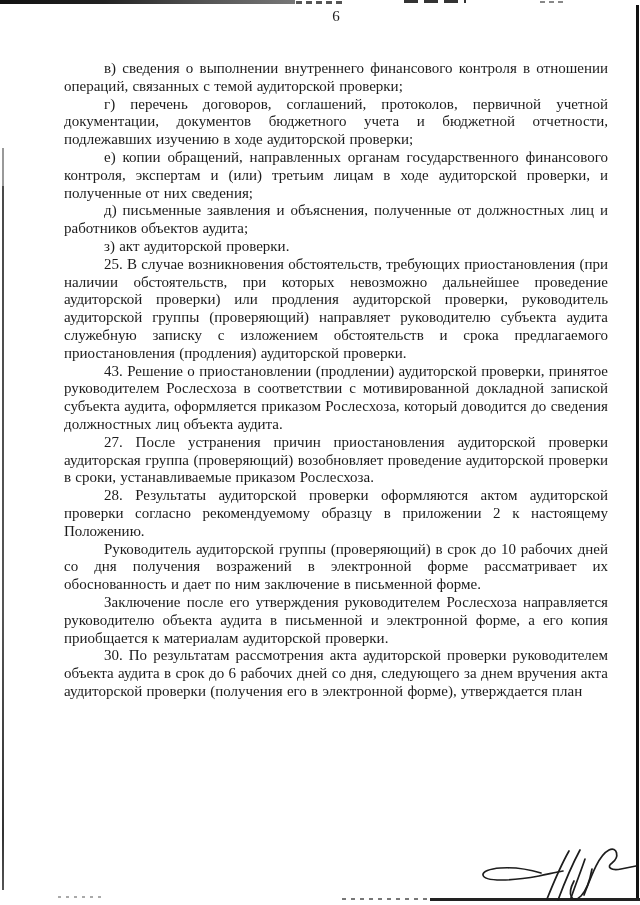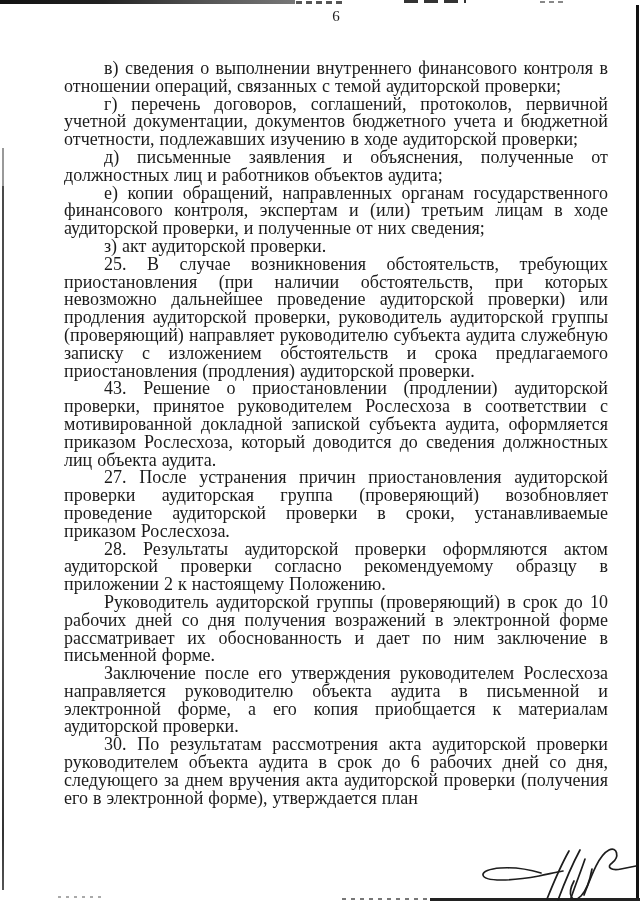--- a/index.html
+++ b/index.html
@@ -28,21 +28,21 @@
   .body-text {
     position: absolute;
     top: 60px;
     left: 64px;
     width: 544px;
   }
   .body-text p.para {
     margin: 0;
     text-align: justify;
     text-indent: 40px;
-    font-size: 18px;
+    font-size: 15px;
     line-height: 17.8px;
     word-spacing: 0.5px;
   }
   
   .artifact { position: absolute; pointer-events: none; }
   .top-streak-1 {
     top: 0; left: 0; width: 295px; height: 4px;
     background: linear-gradient(to right, #111 0%, #222 35%, #555 70%, #777 100%);
   }
   .top-streak-dots {
@@ -104,22 +104,22 @@
   <div class="artifact right-line"></div>
   <div class="artifact bottom-dots-mid"></div>
   <div class="artifact bottom-dots-left"></div>
   <div class="artifact bottom-line"></div>
 
   <div class="page-number">6</div>
 
   <div class="body-text">
       <p class="para">в) сведения о выполнении внутреннего финансового контроля в отношении операций, связанных с темой аудиторской проверки;</p>
       <p class="para">г) перечень договоров, соглашений, протоколов, первичной учетной документации, документов бюджетного учета и бюджетной отчетности, подлежавших изучению в ходе аудиторской проверки;</p>
+      <p class="para">е) копии обращений, направленных органам государственного финансового контроля, экспертам и (или) третьим лицам в ходе аудиторской проверки, и полученные от них сведения;</p>
       <p class="para">д) письменные заявления и объяснения, полученные от должностных лиц и работников объектов аудита;</p>
-      <p class="para">е) копии обращений, направленных органам государственного финансового контроля, экспертам и (или) третьим лицам в ходе аудиторской проверки, и полученные от них сведения;</p>
       <p class="para">з) акт аудиторской проверки.</p>
       <p class="para">25. В случае возникновения обстоятельств, требующих приостановления (при наличии обстоятельств, при которых невозможно дальнейшее проведение аудиторской проверки) или продления аудиторской проверки, руководитель аудиторской группы (проверяющий) направляет руководителю субъекта аудита служебную записку с изложением обстоятельств и срока предлагаемого приостановления (продления) аудиторской проверки.</p>
       <p class="para">43. Решение о приостановлении (продлении) аудиторской проверки, принятое руководителем Рослесхоза в соответствии с мотивированной докладной запиской субъекта аудита, оформляется приказом Рослесхоза, который доводится до сведения должностных лиц объекта аудита.</p>
       <p class="para">27. После устранения причин приостановления аудиторской проверки аудиторская группа (проверяющий) возобновляет проведение аудиторской проверки в сроки, устанавливаемые приказом Рослесхоза.</p>
       <p class="para">28. Результаты аудиторской проверки оформляются актом аудиторской проверки согласно рекомендуемому образцу в приложении 2 к настоящему Положению.</p>
       <p class="para">Руководитель аудиторской группы (проверяющий) в срок до 10 рабочих дней со дня получения возражений в электронной форме рассматривает их обоснованность и дает по ним заключение в письменной форме.</p>
       <p class="para">Заключение после его утверждения руководителем Рослесхоза направляется руководителю объекта аудита в письменной и электронной форме, а его копия приобщается к материалам аудиторской проверки.</p>
       <p class="para">30. По результатам рассмотрения акта аудиторской проверки руководителем объекта аудита в срок до 6 рабочих дней со дня, следующего за днем вручения акта аудиторской проверки (получения его в электронной форме), утверждается план</p>
     </div>
 

